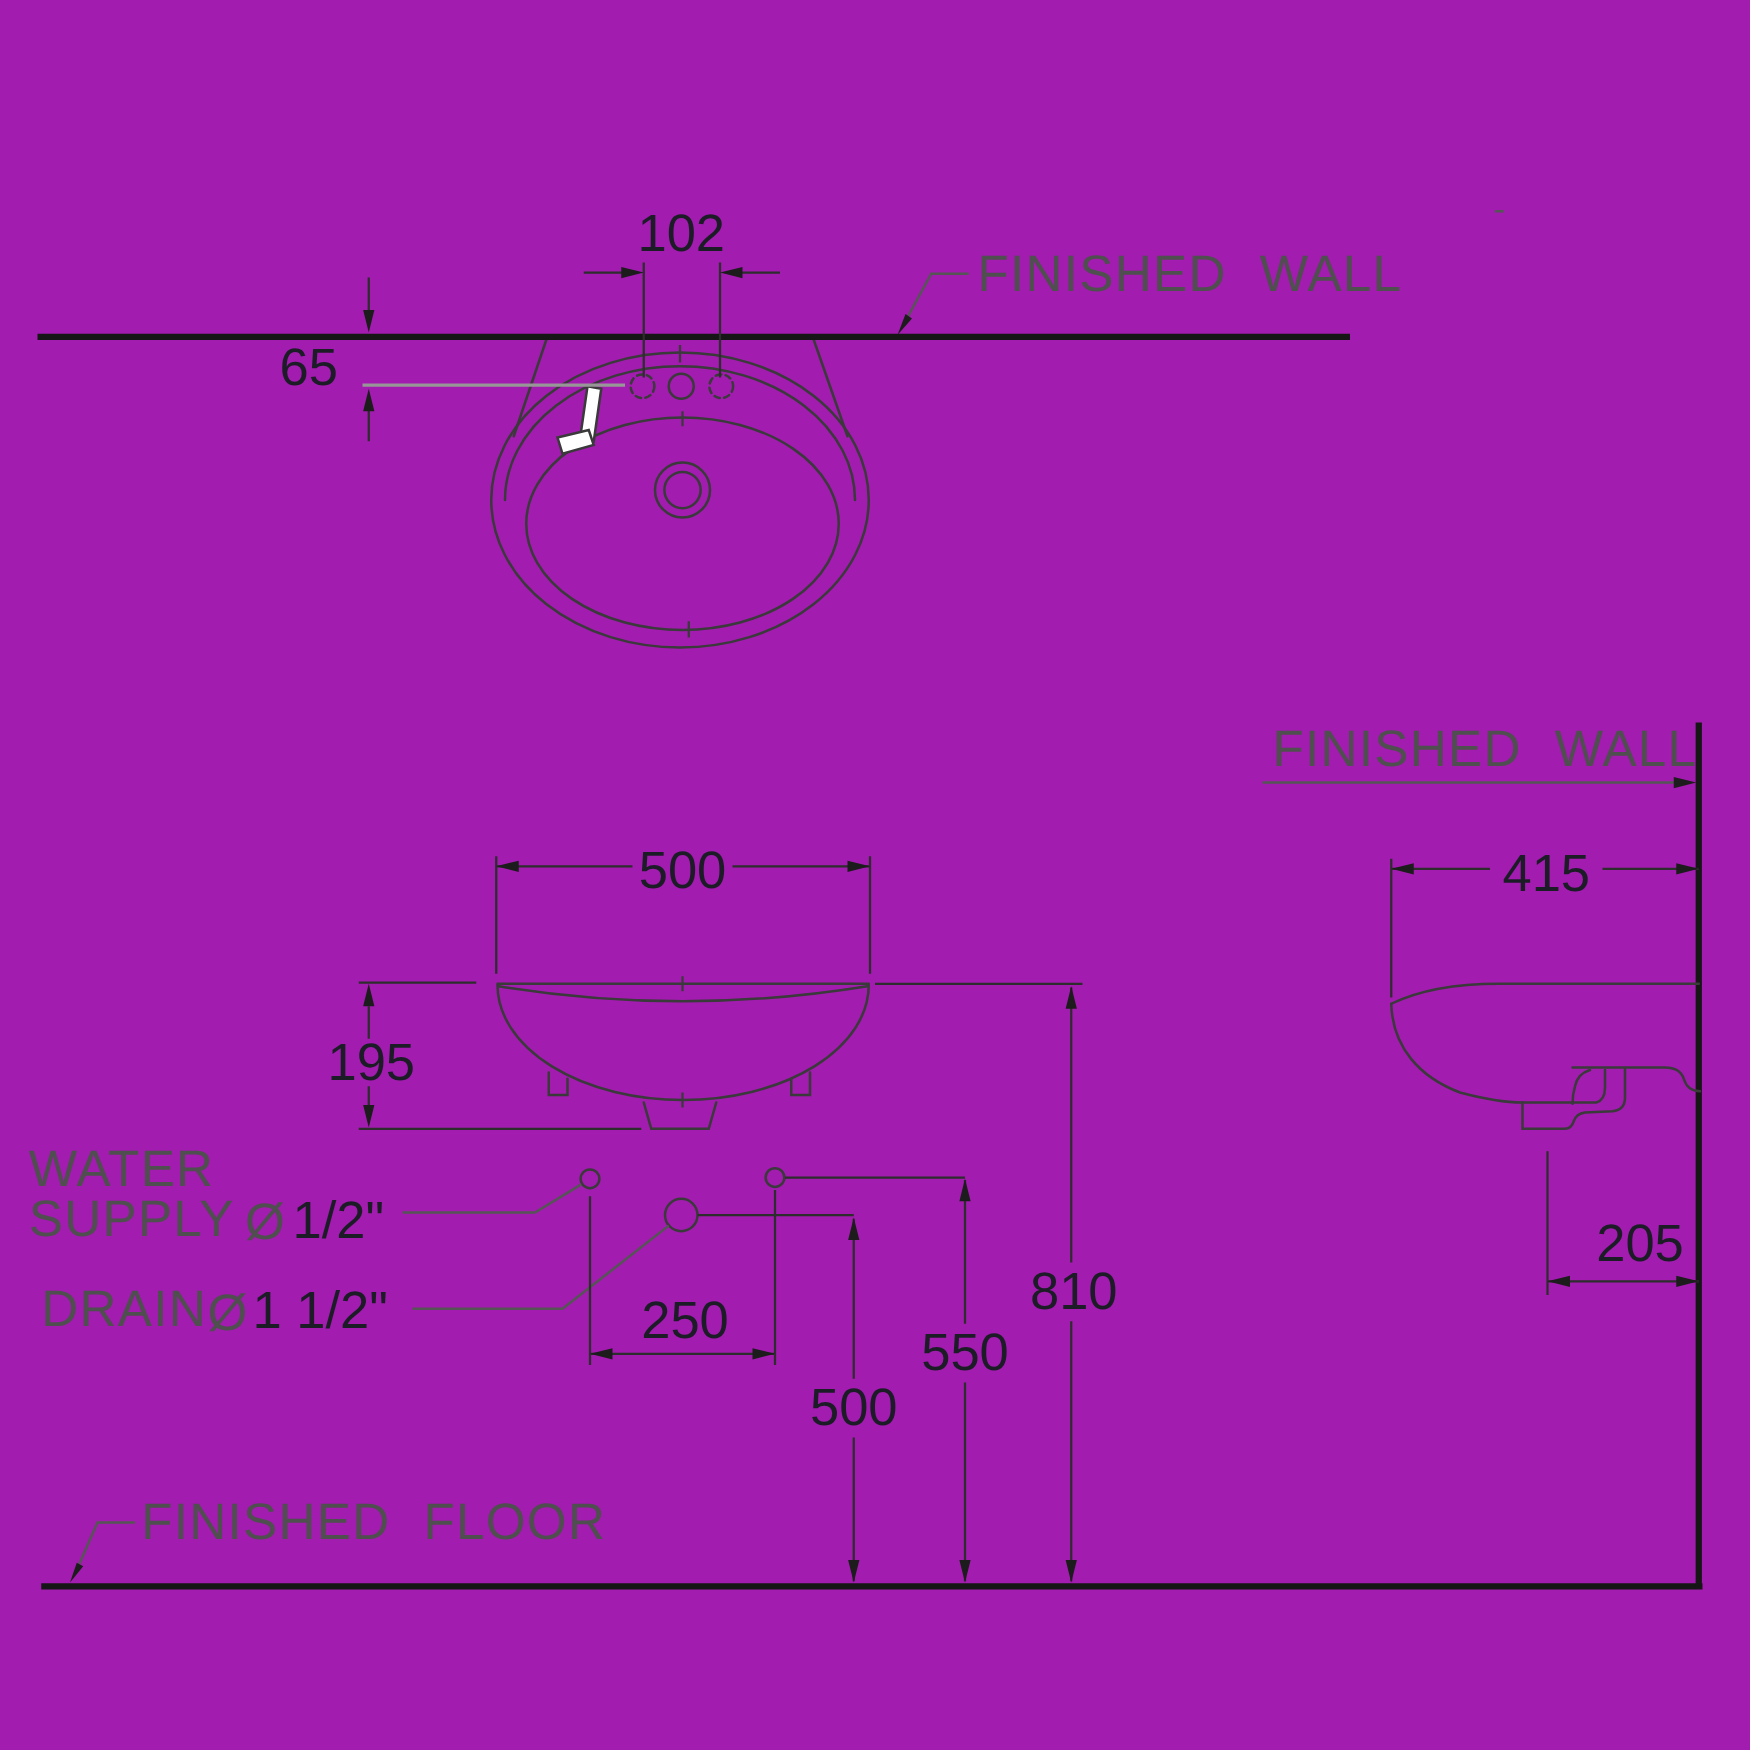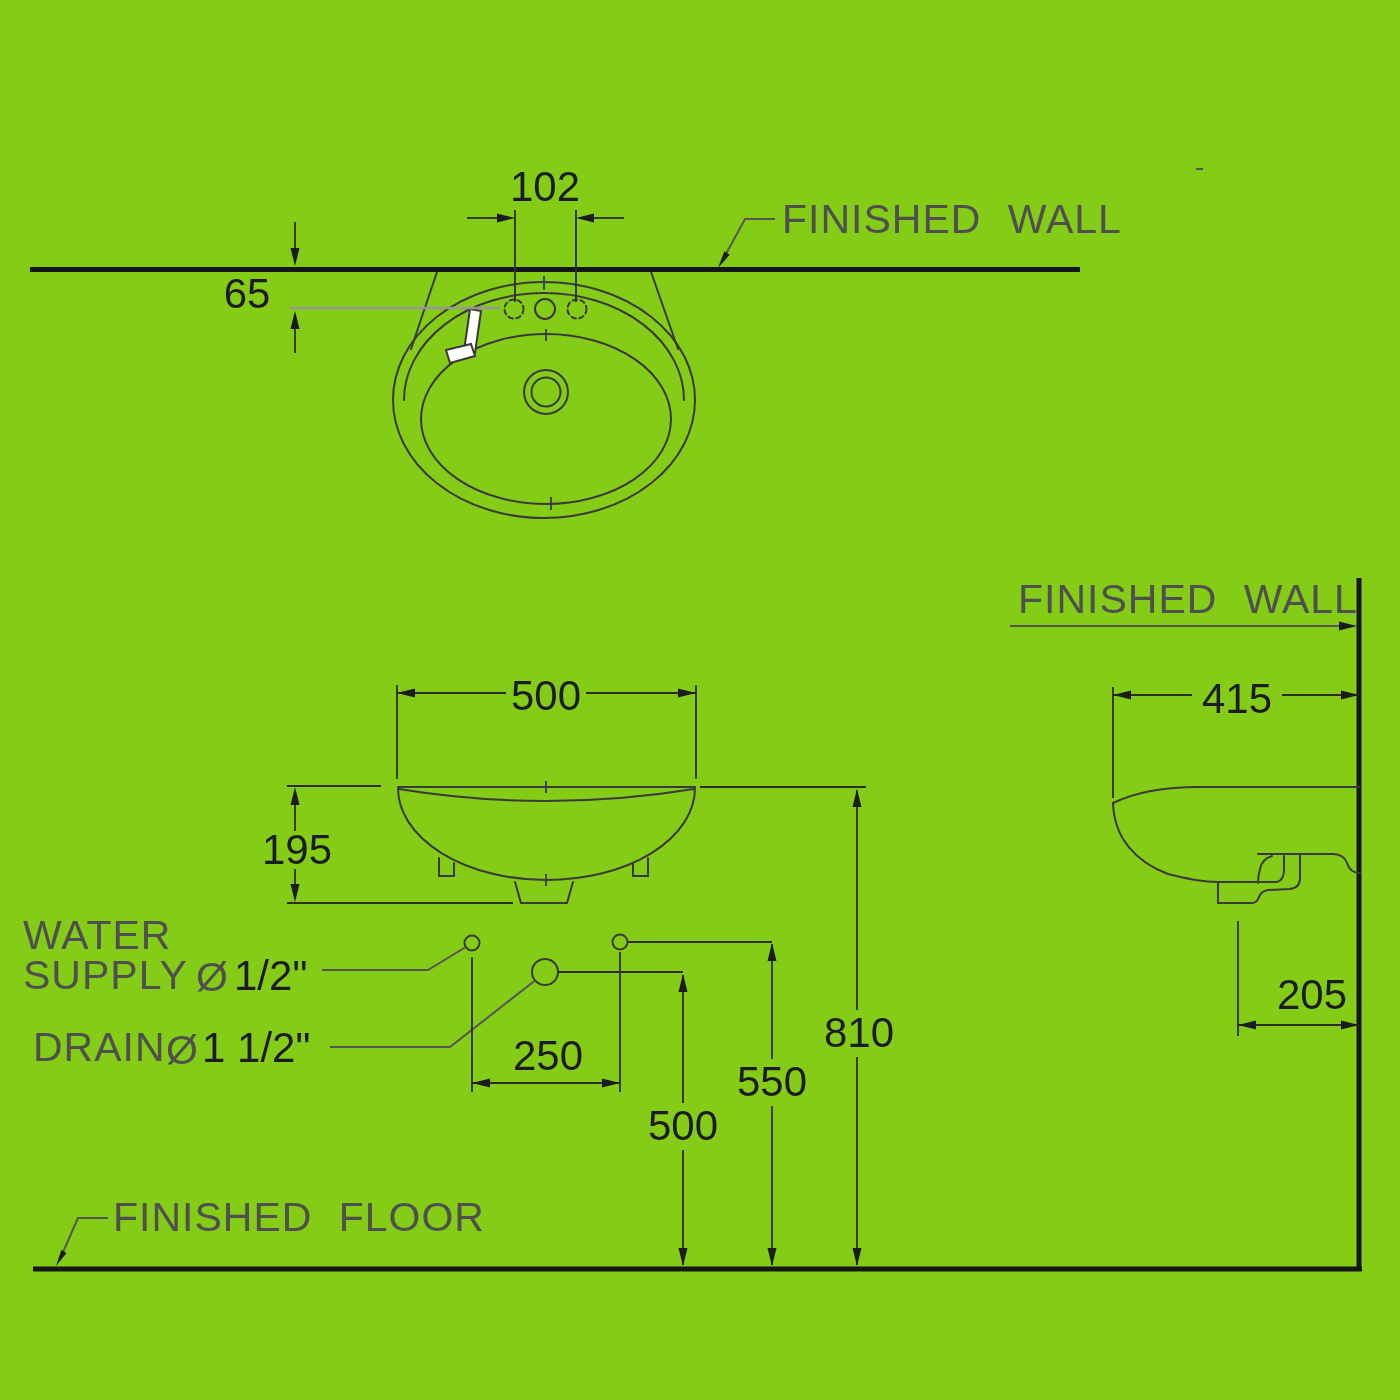--- a/index.html
+++ b/index.html
@@ -1,16 +1,16 @@
 <!DOCTYPE html>
 <html><head>
 <meta charset="utf-8">
 <style>
   html,body{margin:0;padding:0;background:#ffffff;}
-  .canvas{position:relative;width:1400px;height:1400px;background:#84cc16;overflow:hidden;text-decoration:underline;}
+  .canvas{position:relative;width:1400px;height:1400px;background:#a21caf;overflow:hidden;text-decoration:underline;}
   svg{display:block;}
   .thin{stroke:#3a3a3a;stroke-width:2;fill:none;stroke-linecap:round;}
   .thin2{stroke:#3a3a3a;stroke-width:1.8;fill:none;}
   .dim{stroke:#2d2d2d;stroke-width:1.8;fill:none;}
   .heavy{stroke:#161616;stroke-width:5;fill:none;}
   .leader{stroke:#555555;stroke-width:2;fill:none;}
   .grayline{stroke:#979797;stroke-width:2.6;fill:none;}
   .arr{fill:#1c1c1c;stroke:none;}
   .dashc{stroke-dasharray:4.5 3.5;}
   .whitefill{fill:#ffffff;}

